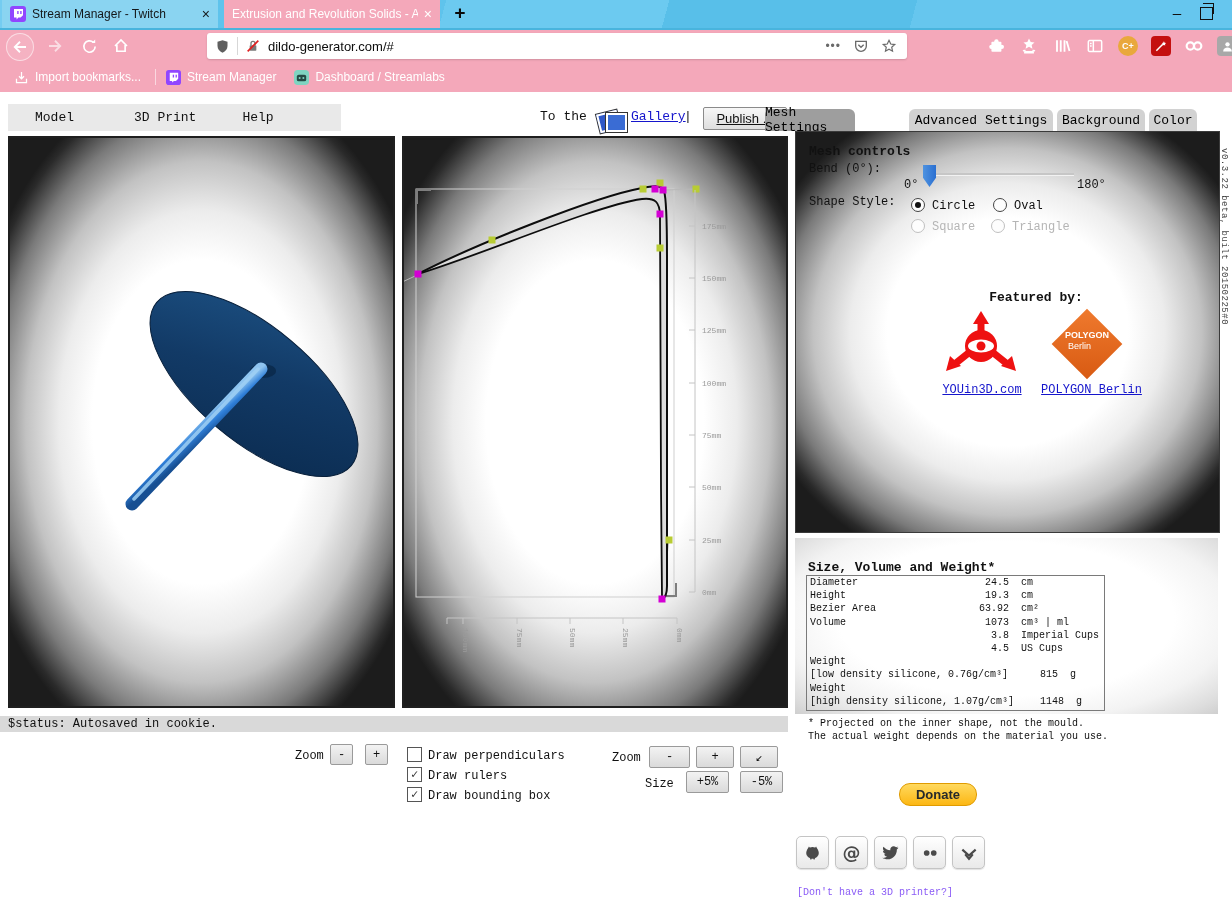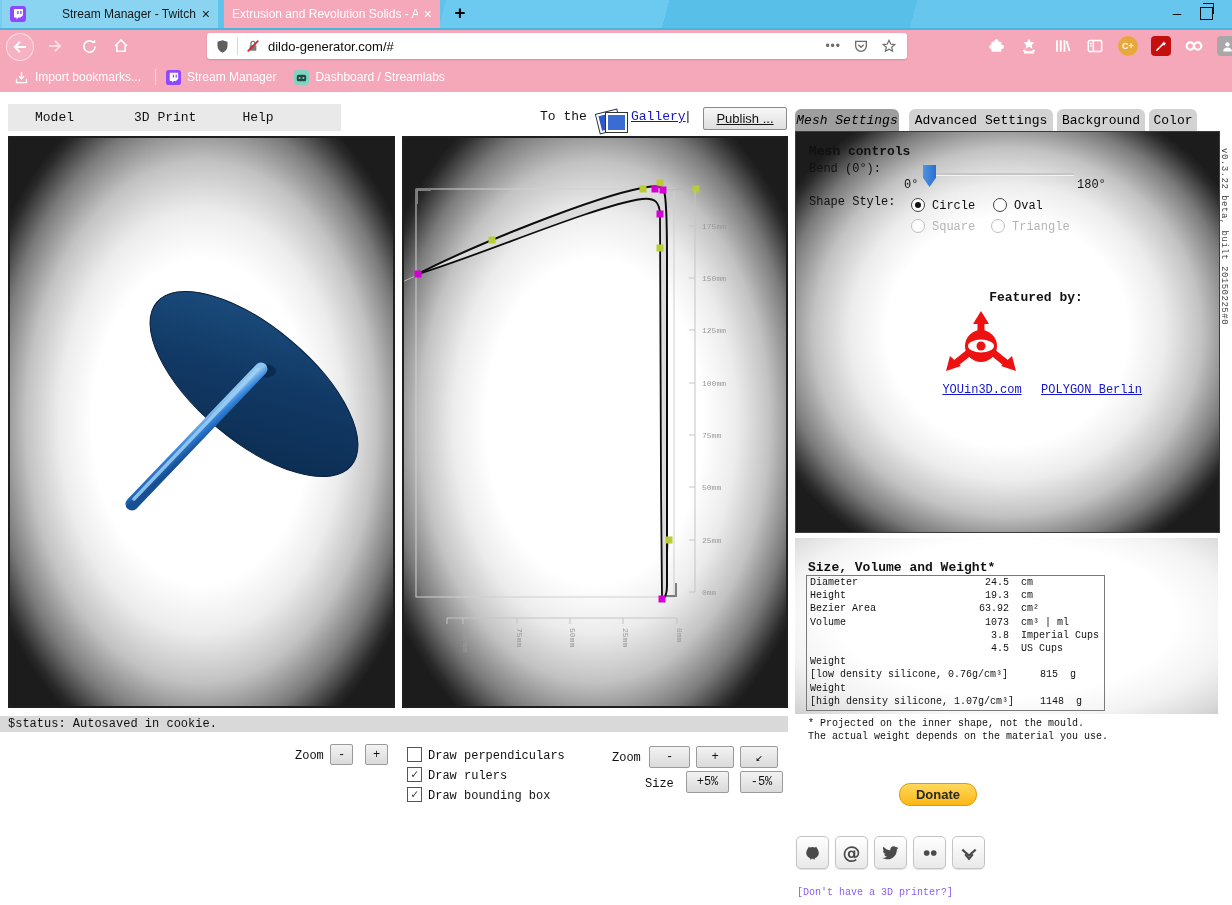--- a/index.html
+++ b/index.html
@@ -5,21 +5,21 @@
   html,body{margin:0;padding:0;background:#fff;}
   .screen{position:relative;width:1232px;height:905px;overflow:hidden;background:#fff;
           font-family:"Liberation Mono",monospace;color:#111;}
   .abs{position:absolute;}
 
   
   .titlebar{position:absolute;left:0;top:0;width:1232px;height:28px;
     background:linear-gradient(105deg,#74ccf1 0 16%,#5fc3ec 16% 36%,#6ccaf0 36% 54%,#58bfe9 54% 74%,#66c6ee 74%);
     border-bottom:2px solid #49b4dd;}
   .tab{position:absolute;top:0;height:28px;display:flex;align-items:center;gap:6px;
-       padding:14px 8px;box-sizing:border-box;font-family:"Liberation Sans",sans-serif;font-size:12px;text-align:right;}
+       padding:14px 8px;box-sizing:border-box;font-family:"Liberation Sans",sans-serif;font-size:12px;}
   .tab .tab-title{flex:1;white-space:nowrap;overflow:hidden;}
   .tab-close{font-size:14px;line-height:14px;cursor:default;}
   .tab-inactive{left:2px;width:216px;background:#8ad4f1;color:#15181a;}
   .tab-active{left:224px;width:216px;background:#f4a8ba;color:#ffffff;}
   .newtab{position:absolute;left:448px;top:2px;width:24px;height:24px;color:#0a0a0a;
           font-size:19px;font-weight:bold;display:flex;align-items:center;justify-content:center;}
   .win-min{position:absolute;left:1162px;top:4px;width:30px;height:20px;color:#111;
            display:flex;align-items:center;justify-content:center;font-size:14px;}
   .win-restore{position:absolute;left:1200px;top:7px;width:11px;height:11px;border:1.5px solid #111;}
   .win-restore:before{content:"";position:absolute;left:2px;top:-5px;width:10px;height:10px;
@@ -267,21 +267,21 @@
 
   <span class="abs mono13" style="left:540px;top:109px;">To the</span>
   <div class="galicon">
     <div class="ph" style="left:1px;top:7px;transform:rotate(-14deg);"></div>
     <div class="ph" style="left:9px;top:8px;background:#3a6cd4;"></div>
   </div>
   <span class="abs mono13 link" style="left:631px;top:109px;">Gallery</span>
   <span class="abs mono13" style="left:684px;top:109px;">|</span>
   <div class="pubbtn">Publish ...</div>
 
-  <div class="stab active" style="left:795px;width:104px;font-style:italic;">Mesh Settings</div>
+  <div class="stab active" style="left:765px;width:90px;">Mesh Settings</div>
   <div class="stab" style="left:909px;width:144px;">Advanced Settings</div>
   <div class="stab" style="left:1057px;width:88px;">Background</div>
   <div class="stab" style="left:1149px;width:48px;">Color</div>
 
   <div id="panel3d" class="panel vignette">
     <svg width="383" height="568" viewBox="0 0 383 568">
       <defs>
         <linearGradient id="discG" x1="0" y1="0" x2="1" y2="1">
           <stop offset="0" stop-color="#1d5285"></stop>
             <stop offset=".45" stop-color="#123a66"></stop>
@@ -413,20 +413,29 @@
         <path d="M39 2 l8 13 h-16 Z"></path>
           <path d="M4 62 l4 -15 l11 10 Z"></path>
           <path d="M74 62 l-15 -5 l11 -10 Z"></path>
         <circle cx="39" cy="37" r="16"></circle>
       </g>
       <ellipse cx="39" cy="37" rx="13" ry="6.5" fill="#fff"></ellipse>
       <circle cx="39" cy="37" r="4.5" fill="#ee1111"></circle>
     </svg>
     <span class="abs mono12 link" style="left:146px;top:251px;width:80px;text-align:center;">YOUin3D.com</span>
 
+    <div class="abs" style="left:255px;top:176px;width:72px;height:72px;">
+      <div style="position:absolute;left:11px;top:11px;width:50px;height:50px;transform:rotate(45deg);
+                  background:linear-gradient(135deg,#ef7a2e,#d85a12);"></div>
+      <div style="position:absolute;left:0;top:22px;width:72px;text-align:center;color:#fff;
+                  font-family:'Liberation Sans',sans-serif;font-size:9px;font-weight:bold;line-height:11px;">
+        <div>POLYGON</div>
+        <div style="text-align:left;padding-left:17px;font-weight:normal;">Berlin</div>
+      </div>
+    </div>
     <span class="abs mono12 link" style="left:243px;top:251px;width:105px;text-align:center;">POLYGON Berlin</span>
   </div>
 
   <div id="sizepanel" class="vignette-lite">
     <span class="abs mono13 bold" style="left:13px;top:22px;">Size, Volume and Weight*</span>
     <div class="sv-table">
       <div class="t-row">
           <span class="t-lbl">Diameter</span>
           <span class="t-val">24.5</span>
           <span class="t-unit">cm</span>

